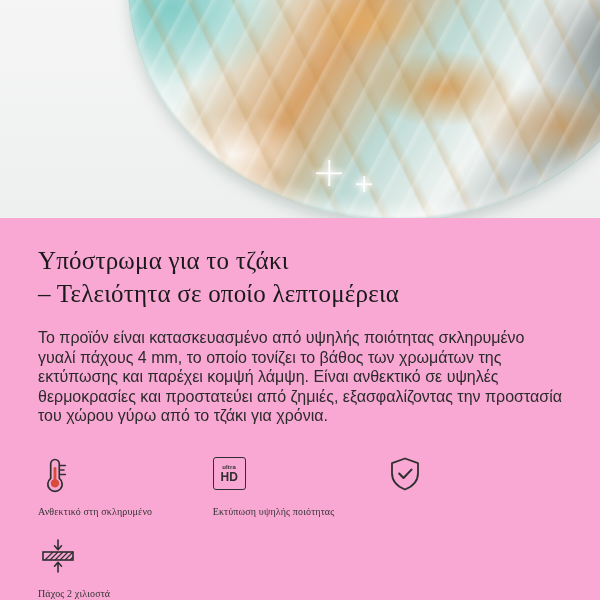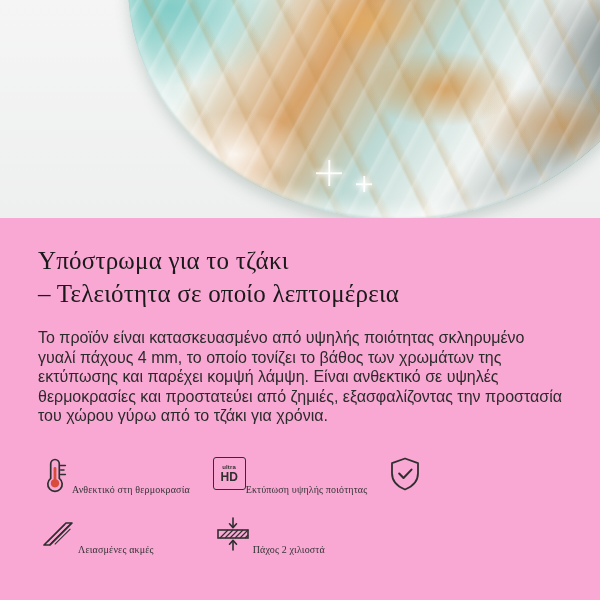--- a/index.html
+++ b/index.html
@@ -134,22 +134,22 @@
   }
   .feature-grid {
     margin-top: 26px;
     display: grid;
     grid-template-columns: repeat(3, 1fr);
     row-gap: 16px;
     column-gap: 0;
   }
   .feature {
     display: flex;
-    flex-direction: row;
-    align-items: flex-end;
+    flex-direction: column;
+    align-items: flex-start;
     text-align: center;
   }
   .feature-icon {
     height: 44px;
     display: flex;
     align-items: center;
     justify-content: center;
   }
   .feature-label {
     margin-top: 9px;
@@ -214,21 +214,21 @@
         <div class="feature-icon">
           <svg width="34" height="40" viewBox="0 0 34 40">
             <path d="M17 5.5c-2.4 0-4.3 1.9-4.3 4.3v14.6a7.2 7.2 0 1 0 8.6 0V9.8c0-2.4-1.9-4.3-4.3-4.3z" fill="none" stroke="#2f2f2f" stroke-width="1.7"></path>
             <circle cx="17" cy="29.3" r="4.1" fill="#d94b3a"></circle>
             <rect x="15.6" y="13" width="2.8" height="14.5" rx="1.4" fill="#d94b3a"></rect>
             <line x1="22.6" y1="11.5" x2="27.4" y2="11.5" stroke="#2f2f2f" stroke-width="1.5" stroke-linecap="round"></line>
             <line x1="22.6" y1="16" x2="26" y2="16" stroke="#2f2f2f" stroke-width="1.5" stroke-linecap="round"></line>
             <line x1="22.6" y1="20.5" x2="27.4" y2="20.5" stroke="#2f2f2f" stroke-width="1.5" stroke-linecap="round"></line>
           </svg>
         </div>
-        <div class="feature-label">Ανθεκτικό στη θερμοκρασία</div>
+        <div class="feature-label">Ανθεκτικό στη σκληρυμένο</div>
       </div>
 
       <div class="feature">
         <div class="feature-icon">
           <div class="ultrahd-box">
             <span class="u">ultra</span>
             <span class="hd">HD</span>
           </div>
         </div>
         <div class="feature-label">Εκτύπωση υψηλής ποιότητας</div>
@@ -237,30 +237,20 @@
       <div class="feature">
         <div class="feature-icon">
           <svg width="36" height="40" viewBox="0 0 36 40">
             <path d="M18 4.5 31 9.2v10.1c0 7.7-5.3 13.2-13 16.2C10.3 32.5 5 27 5 19.3V9.2L18 4.5z" fill="none" stroke="#2f2f2f" stroke-width="1.8" stroke-linejoin="round"></path>
             <path d="M12.2 19.6l4.3 4.4 8-8.4" fill="none" stroke="#2f2f2f" stroke-width="2.1" stroke-linecap="round" stroke-linejoin="round"></path>
           </svg>
         </div>
       </div>
 
 
-      <div class="feature">
-        <div class="feature-icon">
-          <svg width="40" height="34" viewBox="0 0 40 34">
-            <path d="M6 28 L28 6 L34 6 L12 28 Z" fill="none" stroke="#2f2f2f" stroke-width="1.7" stroke-linejoin="round"></path>
-            <path d="M11.5 28 L33.5 6" stroke="#2f2f2f" stroke-width="1.2"></path>
-            <path d="M9.8 24.4 L26.6 7.6M13.4 26.2 L30 9.6M16.8 27.4 L32.4 11.8" stroke="#2f2f2f" stroke-width="1.1"></path>
-          </svg>
-        </div>
-        <div class="feature-label">Λειασμένες ακμές</div>
-      </div>
 
       <div class="feature">
         <div class="feature-icon">
           <svg width="40" height="38" viewBox="0 0 40 38">
             <line x1="20" y1="3" x2="20" y2="12" stroke="#2f2f2f" stroke-width="1.6" stroke-linecap="round"></line>
             <path d="M16.5 8.8 20 12.6 23.5 8.8" fill="none" stroke="#2f2f2f" stroke-width="1.6" stroke-linecap="round" stroke-linejoin="round"></path>
             <rect x="5" y="15" width="30" height="8" fill="none" stroke="#2f2f2f" stroke-width="1.6"></rect>
             <path d="M7 23 L15 15M12 23 L20 15M17 23 L25 15M22 23 L30 15M27 23 L35 15M32 23 L35 20" stroke="#2f2f2f" stroke-width="1.1"></path>
             <line x1="20" y1="26" x2="20" y2="35" stroke="#2f2f2f" stroke-width="1.6" stroke-linecap="round"></line>
             <path d="M16.5 29.2 20 25.4 23.5 29.2" fill="none" stroke="#2f2f2f" stroke-width="1.6" stroke-linecap="round" stroke-linejoin="round"></path>

